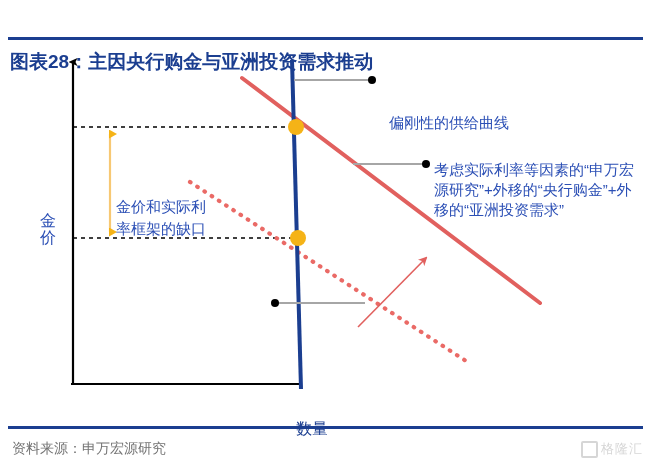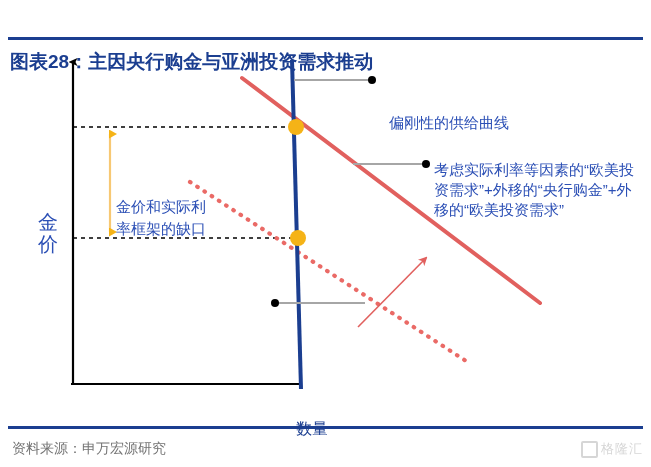--- a/index.html
+++ b/index.html
@@ -96,21 +96,21 @@
     color: #2b4fb5;
     font-size: 15px;
     line-height: 1.32;
     font-family: Liberation Sans, sans-serif;
   }
   #axis-label-y {
     position: absolute;
     left: 38px;
     top: 168px;
     width: 20px;
-    font-size: 20px;
+    font-size: 16px;
     line-height: 1.08;
     color: #2b4fb5;
     text-align: center;
   }
   #axis-label-x {
     position: absolute;
     left: 296px;
     top: 375px;
     font-size: 16px;
     color: #1b3e90;
@@ -190,21 +190,21 @@
       <line x1="277" y1="259" x2="365" y2="259" stroke="#a6a6a6" stroke-width="2"></line>
       <circle cx="275" cy="259" r="4" fill="#000000"></circle>
 
     </svg>
 
     <div id="axis-label-y">金价</div>
     <div id="axis-label-x">数量</div>
 
     <div class="anno" id="anno-supply">偏刚性的供给曲线</div>
 
-    <div class="anno" id="anno-right-block">考虑实际利率等因素的“欧美投资需求”+外移的“央行购金”+外移的“欧美投资需求”</div>
+    <div class="anno" id="anno-right-block">考虑实际利率等因素的“申万宏源研究”+外移的“央行购金”+外移的“亚洲投资需求”</div>
 
     <div class="anno" id="anno-gap">金价和实际利率框架的缺口</div>
 
   </div>
 
   <div id="footer-rule"></div>
   <div id="footer-source">资料来源：申万宏源研究</div>
   <div id="watermark">
     <span class="wm-box"></span>
     <span>格隆汇</span>

